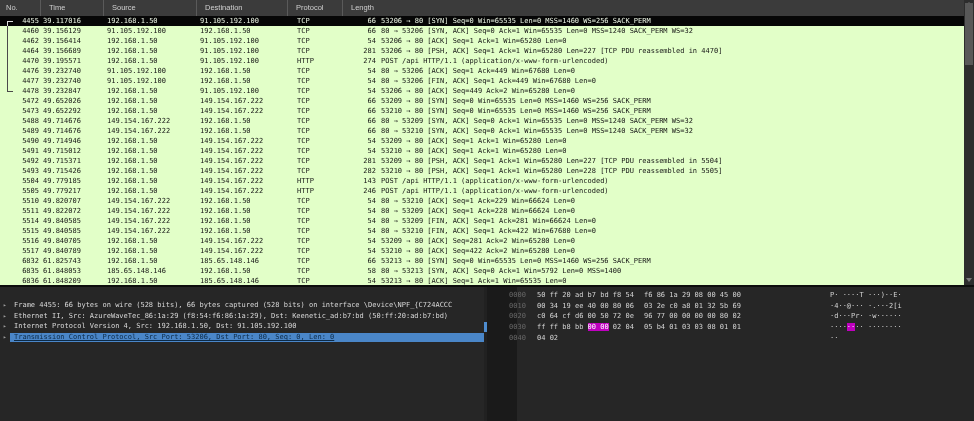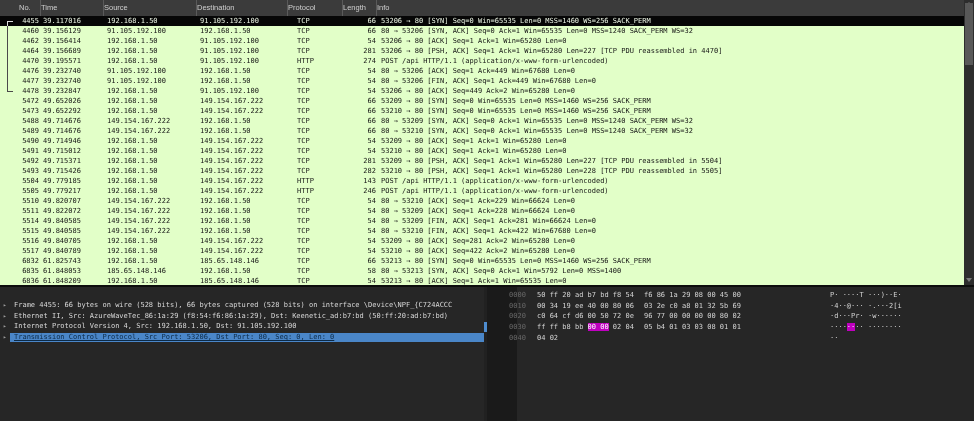--- a/index.html
+++ b/index.html
@@ -3,23 +3,23 @@
 <meta charset="utf-8">
 <style>
   html,body{margin:0;padding:0;}
   body{width:974px;height:421px;overflow:hidden;background:#282828;
        font-family:"DejaVu Sans Mono","Liberation Mono",monospace;position:relative;}
 
   
   .plist{position:absolute;left:0;top:0;width:964px;height:285px;background:#e2ffc8;overflow:hidden;}
   .plh{display:flex;height:16px;background:#3b3b3b;color:#cfcfcf;
        font-family:"Liberation Sans",sans-serif;font-size:7.5px;line-height:16px;}
-  .hc{box-sizing:border-box;padding-left:0;border-left:1px solid #5a5a5a;
+  .hc{box-sizing:border-box;padding-left:8px;border-left:1px solid #5a5a5a;
       overflow:hidden;white-space:nowrap;flex-shrink:0;}
-  .hc:first-child{border-left:none;padding-left:19px;}
+  .hc:first-child{border-left:none;padding-left:6px;}
   .w0{width:40px}.w1{width:63px}.w2{width:93px}.w3{width:91px}.w4{width:55px}.w5{width:34px}
   .w6{flex:1;width:auto;}
   .prow{display:flex;height:10px;line-height:10px;font-size:7px;color:#151515;white-space:nowrap;}
   .prow>div{box-sizing:border-box;overflow:hidden;flex-shrink:0;}
   .prow .d0{width:40px;text-align:right;padding-right:1px;}
   .prow .d1{width:63px;padding-left:3px;}
   .prow .d2{width:93px;padding-left:4px;}
   .prow .d3{width:91px;padding-left:4px;}
   .prow .d4{width:55px;padding-left:10px;}
   .prow .d5{width:34px;text-align:right;}
@@ -72,21 +72,20 @@
 <body>
 
 <div class="plist">
   <div class="plh" id="pl-header">
       <div class="hc w0">No.</div>
       <div class="hc w1">Time</div>
       <div class="hc w2">Source</div>
       <div class="hc w3">Destination</div>
       <div class="hc w4">Protocol</div>
       <div class="hc w5">Length</div>
-      <div class="hc w6">Info</div>
     </div>
   <div id="pl-body">
       <div class="prow sel">
         <div class="d0">4455</div>
         <div class="d1">39.117016</div>
         <div class="d2">192.168.1.50</div>
         <div class="d3">91.105.192.100</div>
         <div class="d4">TCP</div>
         <div class="d5">66</div>
         <div class="d6">53206 → 80 [SYN] Seq=0 Win=65535 Len=0 MSS=1460 WS=256 SACK_PERM</div>

